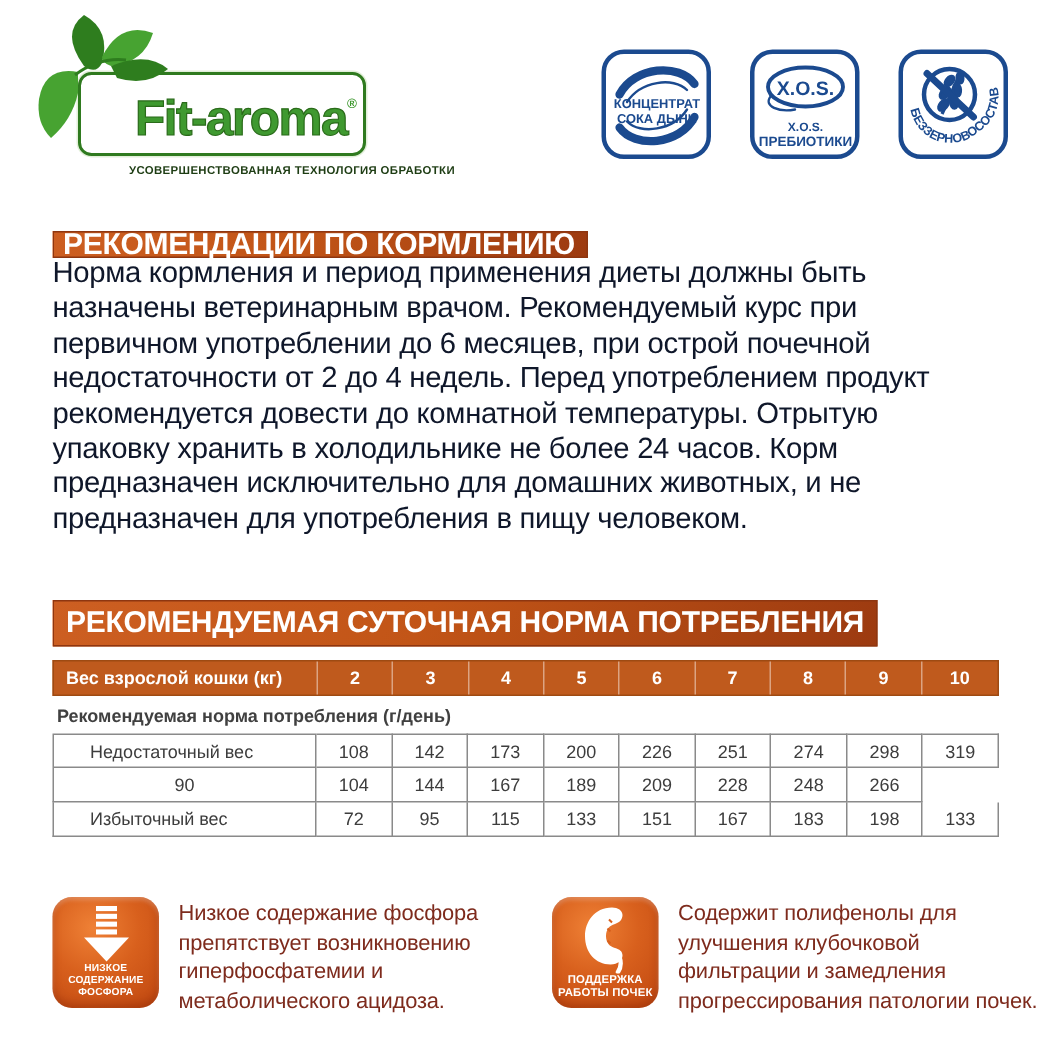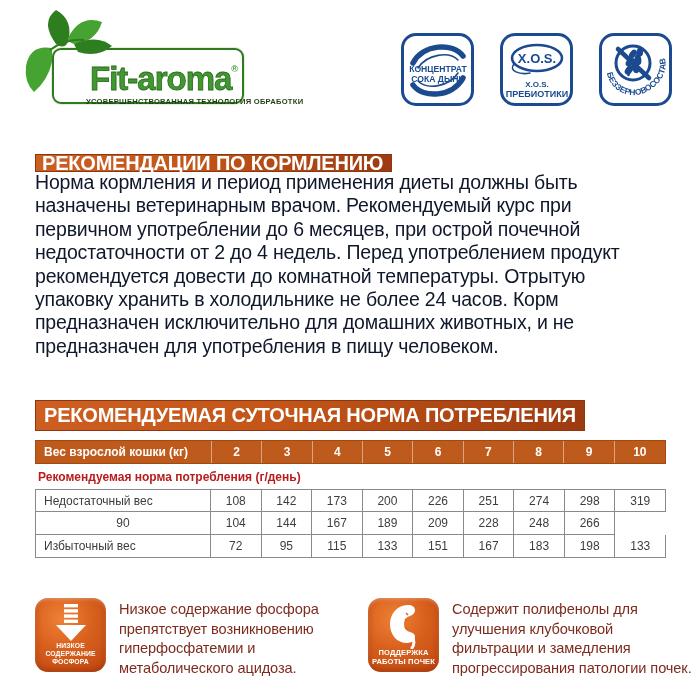--- a/index.html
+++ b/index.html
@@ -17,21 +17,21 @@
     box-shadow: inset 0 0 0 2px #ffffff, 0 0 0 1px #e2efd9;
     text-align:center; z-index:1;padding-left:32px;
   }
   .logo-title {
     margin-top:1px; font-size:33px; font-weight:bold; letter-spacing:-1px;
     color:#3f9930; -webkit-text-stroke:0.8px #2a6b1a; line-height:36px; white-space:nowrap;
   }
   .logo-reg { font-size:9px; vertical-align:18px; -webkit-text-stroke:0; color:#3f9930; letter-spacing:0; }
   .logo-tagline {
     font-size:7.6px; font-weight:bold; color:#1e3d14; letter-spacing:0.25px;
-    white-space:nowrap; margin-top:0px;
+    white-space:nowrap; margin-top:12px;
   }
   .leaves { position:absolute; left:-6px; top:-4px; z-index:2; }
 
   
   .top-badges { position:absolute; top:33px; right:28px; display:flex; gap:26px; }
   .tbadge {
     width:73px; height:73px; border:3.5px solid #1b4a8f; border-radius:15px;
     background:#fff; display:flex; align-items:center; justify-content:center;
   }
   .tbadge svg { display:block; }
@@ -58,27 +58,27 @@
   .thead {
     display:grid; grid-template-columns:176px repeat(9,1fr);
     background:#bf5a1d; border:1px solid #9e4a12; height:24px;
   }
   .th {
     color:#fff; font-weight:bold; display:flex; align-items:center; justify-content:center;
     border-right:1px solid rgba(255,255,255,0.45); height:100%;
   }
   .th:last-child { border-right:none; }
   .th.first { justify-content:flex-start; padding-left:8px; }
-  .subheader { font-weight:bold; color:#b91c1c; padding:6px 0 5px 3px; font-size:12px; }
+  .subheader { font-weight:bold; color:#404040; padding:6px 0 5px 3px; font-size:12px; }
   .trow { display:grid; grid-template-columns:176px repeat(9,1fr); height:23px; }
   .td {
     display:flex; align-items:center; justify-content:center; color:#3d3d3d;
     border-right:1px solid #8a8a8a; border-bottom:1px solid #8a8a8a; height:100%;
   }
-  .td.label { justify-content:flex-start; padding-left:8px; }
+  .td.label { justify-content:flex-start; padding-left:24px; }
   .trow .td:first-child { border-left:1px solid #8a8a8a; }
   .trow:first-child .td { border-top:1px solid #8a8a8a; }
 
   
   .feature { position:absolute; top:598px; display:flex; align-items:flex-start; }
   .feature-phosphorus { left:35px; width:330px; }
   .feature-kidney { left:368px; width:330px; }
   .fbadge {
     position:relative; width:71px; height:74px; border-radius:13px; flex:0 0 auto;
     background:radial-gradient(circle at 38% 28%, #ef8136 0%, #d8601d 45%, #bf4710 100%);

